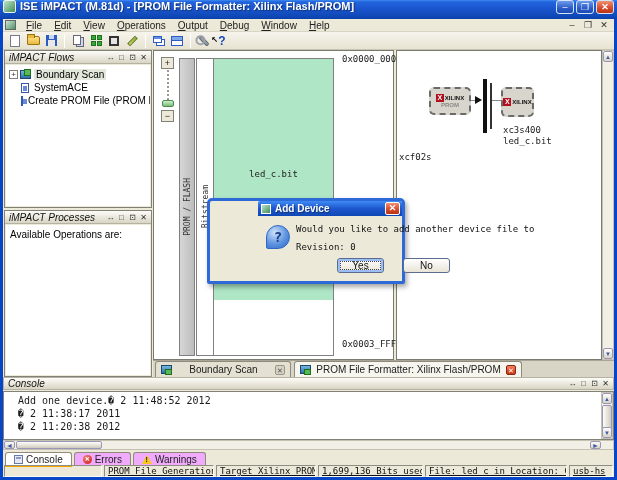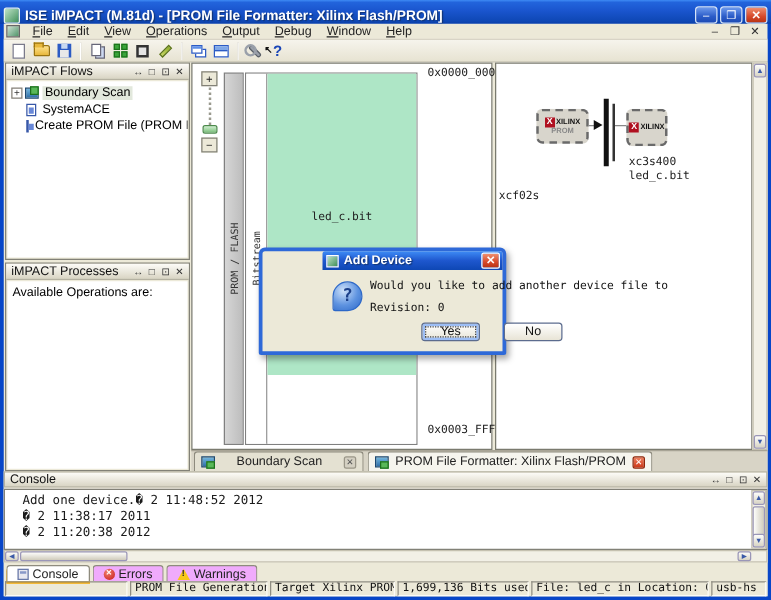--- a/index.html
+++ b/index.html
@@ -2,21 +2,21 @@
 <html><head>
 <meta charset="utf-8">
 <style>
   * { margin:0; padding:0; box-sizing:border-box; }
   body { background:#888; font-family:"Liberation Sans",sans-serif; }
   #win { position:relative; width:617px; height:480px; background:#0846C8; overflow:hidden; }
 
   
   .titlebar { position:absolute; left:0; top:0; width:617px; height:19px;
     background:linear-gradient(180deg,#3E8BF5 0%,#2264DC 10%,#1A55CE 45%,#0E47B4 90%,#0A3DA8 100%);
-    display:flex; align-items:flex-end; padding:0 3px; }
+    display:flex; align-items:flex-start; padding:0 3px; }
   .appicon { width:13px; height:13px; border-radius:2px; margin-right:4px;
     background:linear-gradient(135deg,#BFE3C8,#3E8E58); border:1px solid #E8F4EC; }
   .titletext { color:#fff; font-weight:bold; font-size:11px; text-shadow:1px 1px 1px #12326E;
     white-space:nowrap; overflow:hidden; flex:1; }
   .winbtns { display:flex; gap:2px; }
   .wbtn { width:18px; height:14px; border:1px solid #D6E4F8; border-radius:3px; color:#fff;
     font-size:9px; line-height:12px; text-align:center;
     background:linear-gradient(180deg,#6E9AEC,#2B5CC8 60%,#1C4AB4); }
   .wbtn.close { background:linear-gradient(180deg,#F09070,#D6492B 60%,#B83313); font-weight:bold; }
 
@@ -54,21 +54,21 @@
   .i-table::before { content:""; display:block; height:3px; background:#7FA8E8; border-bottom:1px solid #2C5BC4; }
   .i-wrench { width:12px; height:4px; background:#9AA0AA; border:1px solid #5A6068; border-radius:2px; transform:rotate(45deg); position:relative; }
   .i-wrench::before { content:""; position:absolute; left:-3px; top:-2px; width:6px; height:6px; border:2px solid #9AA0AA; border-radius:50%; background:transparent; }
   .i-help { color:#1A46B8; font-weight:bold; font-size:12px; position:relative; }
   .i-help::before { content:"↖"; color:#111; font-size:8px; position:absolute; left:-7px; top:1px; }
 
   
   .panel { position:absolute; border:1px solid #828177; background:#ECE9D8; }
   .ptitle { height:13px; display:flex; align-items:center; padding:0 2px 0 4px; font-size:10px; color:#111;
     background:linear-gradient(180deg,#FDFCF8,#D9D5C4); border-bottom:1px solid #B5B2A2; }
-  .ptitle .cap { flex:1; white-space:nowrap; overflow:hidden; }
+  .ptitle .cap { flex:1; white-space:nowrap; overflow:hidden;font-style:italic; }
   .pbtn { width:11px; text-align:center; font-size:8px; color:#333; }
   .pbody { position:absolute; left:1px; right:1px; top:14px; bottom:1px; background:#fff; overflow:hidden; font-size:10px; }
 
   #flows { left:1px; top:31px; width:148px; height:158px; }
   #procs { left:1px; top:191px; width:148px; height:167px; }
 
   .tree { padding:3px 0 0 3px; }
   .trow { display:flex; align-items:center; height:13px; white-space:nowrap; }
   .trow.sel .tlabel { background:#E2E8DC; }
   .expander { width:9px; height:9px; border:1px solid #848078; background:#fff; font-size:8px; line-height:7px; text-align:center; color:#333; margin-right:2px; }
@@ -145,21 +145,21 @@
     border-radius:3px 3px 0 0; background:#f0abfc; font-size:10px; color:#222; }
   .ctab.active { background:#FFFFFF; box-shadow:0 2px 0 0 #F7A800; }
   .err-icon { width:9px; height:9px; border-radius:50%; background:radial-gradient(circle at 35% 30%,#F08070,#C81818); color:#fff; font-size:6px; line-height:9px; text-align:center; font-weight:bold; }
   .warn-icon { width:0; height:0; border-left:5px solid transparent; border-right:5px solid transparent; border-bottom:9px solid #F8C818; position:relative; }
   .warn-icon::after { content:"!"; position:absolute; left:-1.5px; top:1px; font-size:7px; font-weight:bold; color:#222; }
   .con-icon { width:9px; height:9px; background:#E8E8F0; border:1px solid #6878A8; }
   .con-icon::before { content:""; display:block; margin:1px; height:2px; background:#8898C8; }
 
   
   .statusbar { position:absolute; left:0; top:88px; width:611px; height:12px; display:flex; gap:2px; padding:0 1px;
-    font-family:"DejaVu Sans Mono",monospace; font-size:9px; color:#111; }
+    font-family:"DejaVu Sans Mono",monospace; font-size:9px; color:#111;text-decoration:underline; }
   .seg { border:1px solid; border-color:#8F8D82 #FCFBF6 #FCFBF6 #8F8D82; padding:0 3px; line-height:10px; white-space:nowrap; overflow:hidden; }
 
   
   #dialog { position:absolute; left:204px; top:179px; width:198px; height:86px; z-index:99;
     border:3px solid #2E69D8; border-radius:5px 5px 2px 2px; background:#ECE9D8; box-shadow:2px 3px 5px rgba(0,0,0,.35);padding-left:48px; }
   .dlg-title { height:15px; display:flex; align-items:center; padding:0 2px 0 3px;
     background:linear-gradient(180deg,#3E8BF5,#1E57CE 50%,#0E47B4); border-radius:2px 2px 0 0; }
   .dlg-icon { width:10px; height:10px; background:linear-gradient(135deg,#BFE3C8,#3E8E58); border:1px solid #fff; margin-right:4px; }
   .dlg-title-text { flex:1; color:#fff; font-weight:bold; font-size:10px; text-shadow:1px 1px 1px #12326E; }
   .dlg-close { width:15px; height:13px; border:1px solid #fff; border-radius:2px; color:#fff; font-size:9px; font-weight:bold;

